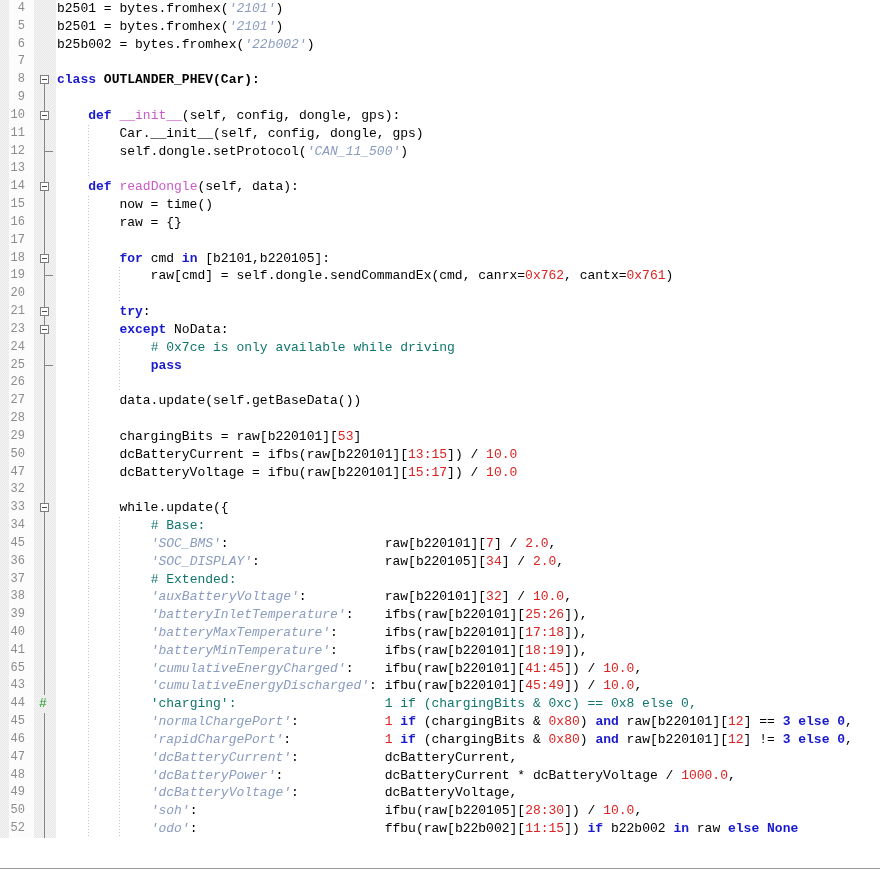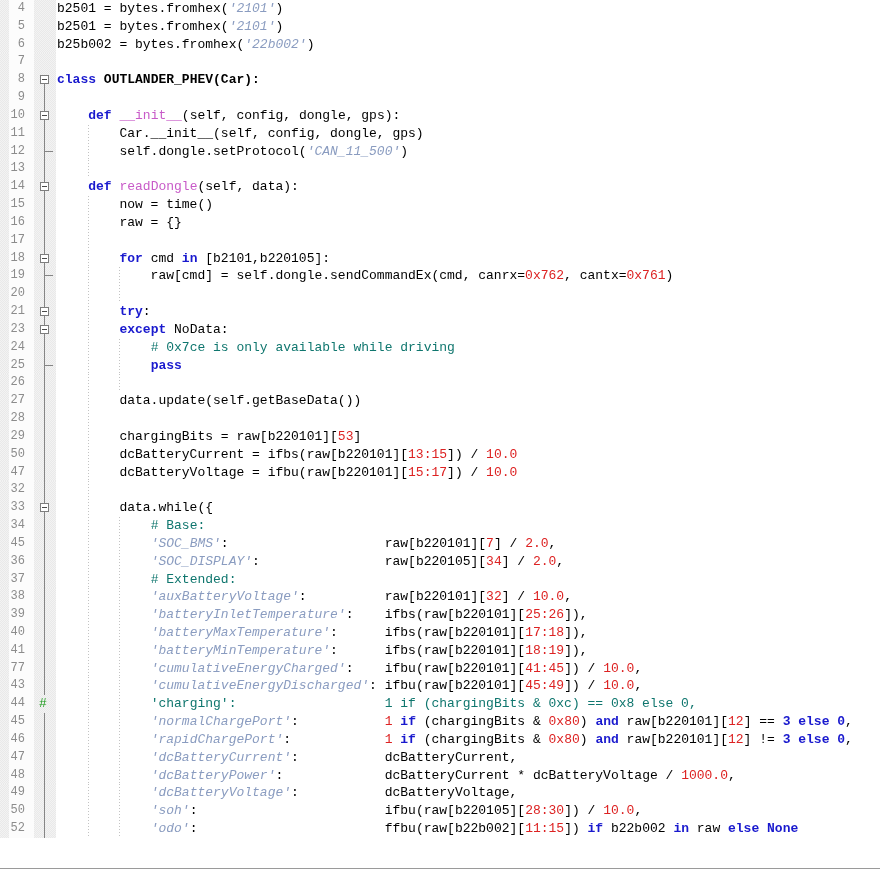--- a/index.html
+++ b/index.html
@@ -224,21 +224,21 @@
         <div class="num">32</div>
         <div class="fold line"></div>
         <div class="code"><span class="guide" style="left: 32.2px;"></span></div>
       </div>
       <div class="row">
         <div class="strip"></div>
         <div class="num">33</div>
         <div class="fold box">
           <span class="fbox"></span>
         </div>
-        <div class="code"><span class="guide" style="left: 32.2px;"></span><span class="tk-d">        data.while({</span></div>
+        <div class="code"><span class="guide" style="left: 32.2px;"></span><span class="tk-d">        while.update({</span></div>
       </div>
       <div class="row">
         <div class="strip"></div>
         <div class="num">34</div>
         <div class="fold line"></div>
         <div class="code"><span class="guide" style="left: 32.2px;"></span><span class="guide" style="left: 63.4px;"></span><span class="tk-d">            </span><span class="tk-c"># Base:</span></div>
       </div>
       <div class="row">
         <div class="strip"></div>
         <div class="num">45</div>
@@ -276,21 +276,21 @@
         <div class="code"><span class="guide" style="left: 32.2px;"></span><span class="guide" style="left: 63.4px;"></span><span class="tk-d">            </span><span class="tk-s">'batteryMaxTemperature'</span><span class="tk-d">:</span><span class="tk-d">      </span><span class="tk-d">ifbs(raw[b220101][</span><span class="tk-n">17:18</span><span class="tk-d">]),</span></div>
       </div>
       <div class="row">
         <div class="strip"></div>
         <div class="num">41</div>
         <div class="fold line"></div>
         <div class="code"><span class="guide" style="left: 32.2px;"></span><span class="guide" style="left: 63.4px;"></span><span class="tk-d">            </span><span class="tk-s">'batteryMinTemperature'</span><span class="tk-d">:</span><span class="tk-d">      </span><span class="tk-d">ifbs(raw[b220101][</span><span class="tk-n">18:19</span><span class="tk-d">]),</span></div>
       </div>
       <div class="row">
         <div class="strip"></div>
-        <div class="num">77</div>
+        <div class="num">65</div>
         <div class="fold line"></div>
         <div class="code"><span class="guide" style="left: 32.2px;"></span><span class="guide" style="left: 63.4px;"></span><span class="tk-d">            </span><span class="tk-s">'cumulativeEnergyCharged'</span><span class="tk-d">:</span><span class="tk-d">    </span><span class="tk-d">ifbu(raw[b220101][</span><span class="tk-n">41:45</span><span class="tk-d">]) / </span><span class="tk-n">10.0</span><span class="tk-d">,</span></div>
       </div>
       <div class="row">
         <div class="strip"></div>
         <div class="num">43</div>
         <div class="fold line"></div>
         <div class="code"><span class="guide" style="left: 32.2px;"></span><span class="guide" style="left: 63.4px;"></span><span class="tk-d">            </span><span class="tk-s">'cumulativeEnergyDischarged'</span><span class="tk-d">:</span><span class="tk-d"> </span><span class="tk-d">ifbu(raw[b220101][</span><span class="tk-n">45:49</span><span class="tk-d">]) / </span><span class="tk-n">10.0</span><span class="tk-d">,</span></div>
       </div>
       <div class="row">

